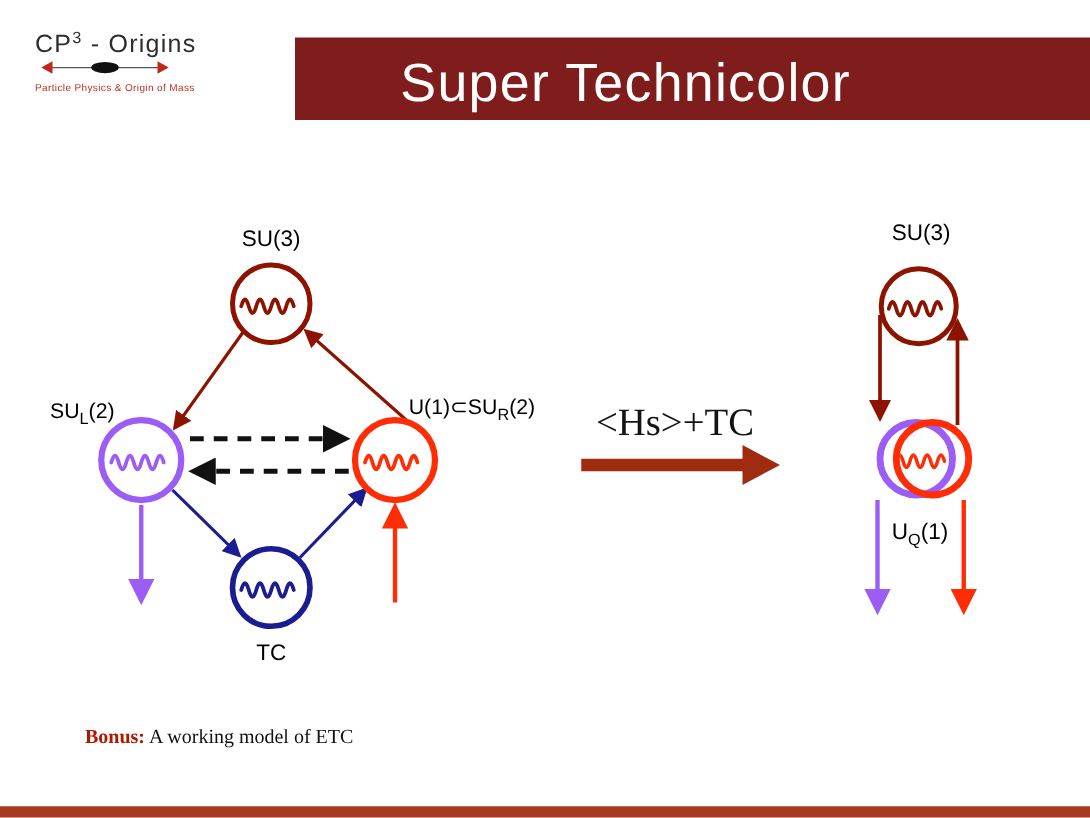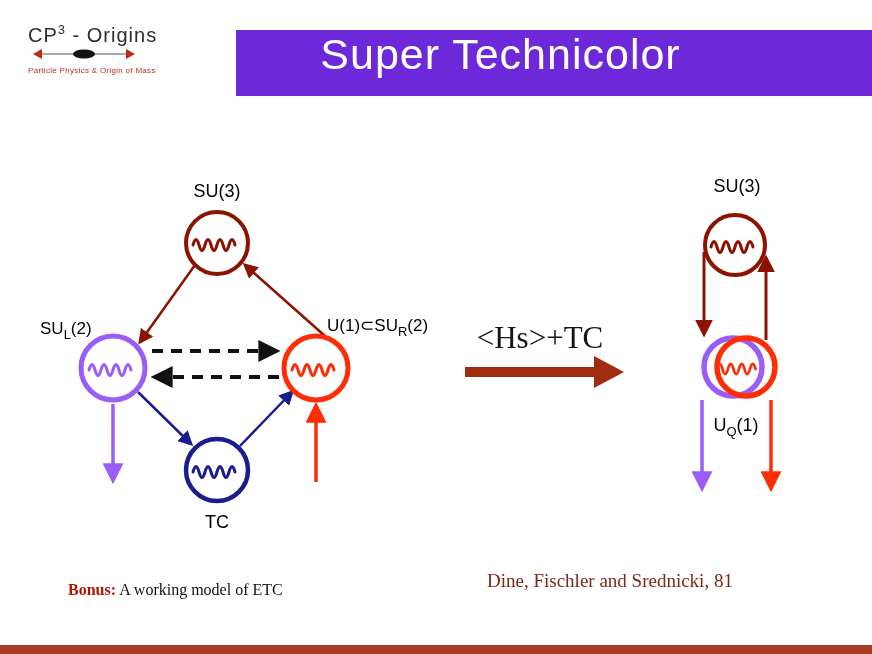--- a/index.html
+++ b/index.html
@@ -1,21 +1,21 @@
 <!DOCTYPE html>
 <html><head>
 <meta charset="utf-8">
 <style>
   * { margin:0; padding:0; box-sizing:border-box; }
   html,body { width:872px; height:654px; }
   body { position:relative; background:#ffffff; font-family:"Liberation Sans", sans-serif; overflow:hidden; }
 
   
   .banner { position:absolute; left:207px; top:30px; width:665px; height:66px;
-            background:#6d28d9; display:flex; align-items:flex-start; justify-content:center; }
+            background:#7f1d1d; display:flex; align-items:flex-end; justify-content:center; }
   .banner .title { color:#ffffff; font-size:43px; font-weight:400; letter-spacing:1px;
                    padding-right:78px; padding-bottom:4px; }
 
   
   .logo { position:absolute; left:0; top:0; width:236px; height:96px; background:#ffffff; }
   .logo-name { position:absolute; left:28px; top:22px; font-size:20px; color:#2d2d2d; letter-spacing:1px; }
   .logo-name sup { font-size:13px; }
   .logo-graphic { position:absolute; left:32px; top:46px; }
   .logo-tagline { position:absolute; left:28px; top:66px; font-size:8px; font-weight:normal;
                   color:#bf2e1e; letter-spacing:0.3px; }
@@ -134,18 +134,17 @@
         <circle class="ring" cx="746" cy="367" r="29" stroke="#ff2d05" stroke-width="5.5"></circle>
         <path class="wavy" stroke="#ff2d05" transform="translate(739,369) scale(0.92)" d="M-24 0 q 3 -11 6 0 t 6 0 t 6 0 t 6 0 t 6 0 t 6 0 t 6 0"></path>
         <text class="lbl" x="736" y="431" text-anchor="middle"><tspan>U</tspan><tspan dy="5" font-size="13">Q</tspan><tspan dy="-5">(1)</tspan></text>
       </g>
     </g>
   </svg>
 
   <div class="bonus"><span class="bonus-word">Bonus:</span><span> A working model of ETC</span></div>
 
   <div class="citations">
-    <div>Dine, Fischler and Srednicki, 81</div>
   </div>
 
   <div class="bottom-bar"></div>
 
 </div>
 
 </body></html>

